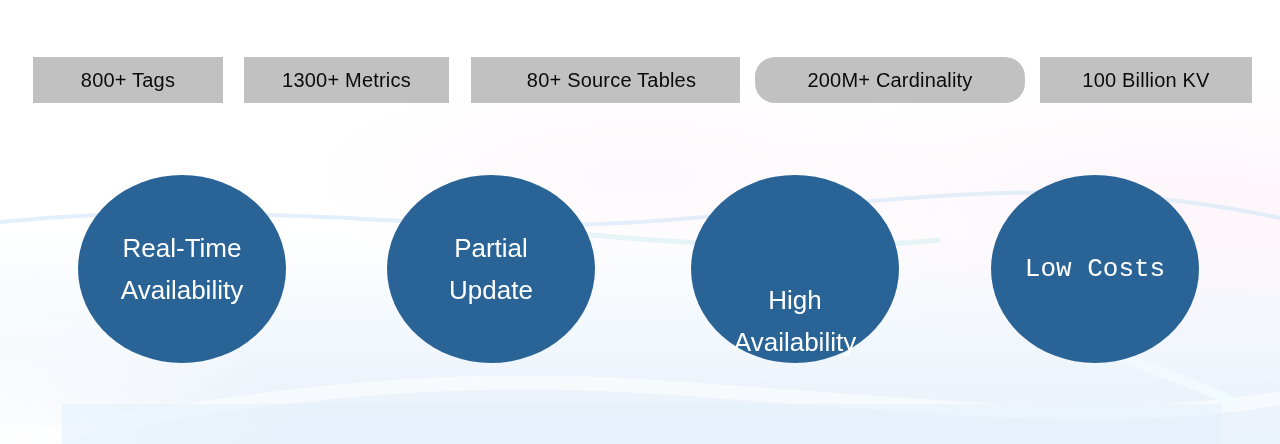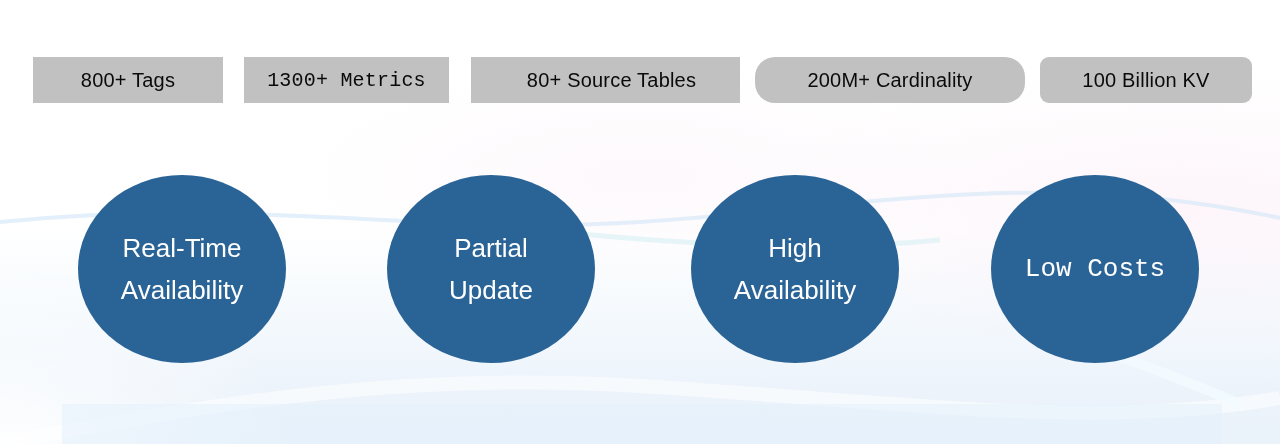--- a/index.html
+++ b/index.html
@@ -31,51 +31,51 @@
   .stat {
     position: absolute; top: 57px; height: 46px;
     display: flex; align-items: center; justify-content: center;
     font-size: 20px; color: #0a0a0a; letter-spacing: 0.2px;
     z-index: 2; box-sizing: border-box; text-align: center;
   }
   .stat-1 { left: 33px;   width: 190px; }
   .stat-2 { left: 244px;  width: 205px; }
   .stat-3 { left: 471px;  width: 269px; }
   .stat-4 { left: 755px;  width: 270px; border-radius: 20px; }
-  .stat-5 { left: 1040px; width: 212px; border-radius: 9px; }
+  .stat-5 { left: 1040px; width: 212px; }
 
   .feature {
     position: absolute; top: 175px; width: 208px; height: 188px;
     border-radius: 50%;
     display: flex; flex-direction: column; align-items: center; justify-content: center;
     text-align: center;
     font-size: 26px; line-height: 42px; color: #ffffff;
     z-index: 2;
   }
   .feature-1 { left: 78px; }
   .feature-2 { left: 387px; }
-  .feature-3 { left: 691px; }
+  .feature-3 { left: 691px; justify-content: flex-end; }
   .feature-4 { left: 991px; }
   .feature .line:empty { display: none; }
 </style>
 </head>
 <body>
 
 <div class="slide">
 
   <svg class="bg-waves" viewBox="0 0 1280 444" xmlns="http://www.w3.org/2000/svg" aria-hidden="true">
     <path d="M0,222 C 260,196 420,236 640,222 C 860,208 1040,166 1280,218" fill="none" stroke="#d9eaf8" stroke-width="4" opacity="0.75"></path>
     <path d="M560,232 C 680,244 820,252 940,240" fill="none" stroke="#e0f2f6" stroke-width="5" opacity="0.8"></path>
     <path d="M0,444 C 220,400 420,372 640,386 C 900,402 1100,430 1280,398" fill="none" stroke="#ffffff" stroke-width="14" opacity="0.55"></path>
     <path d="M1040,330 C 1110,352 1180,378 1240,404" fill="none" stroke="#f2fbff" stroke-width="10" opacity="0.8"></path>
   </svg>
   <div class="bg-panel"></div>
 
   <div class="stat stat-1" style="background:#c1c1c1;">800+ Tags</div>
-  <div class="stat stat-2" style="background:#c1c1c1;font-family:Liberation Mono, monospace;">1300+ Metrics</div>
+  <div class="stat stat-2" style="background:#c1c1c1;">1300+ Metrics</div>
   <div class="stat stat-3" style="background:#c1c1c1;padding-left:12px;">80+ Source Tables</div>
   <div class="stat stat-4" style="background:#c1c1c1;">200M+ Cardinality</div>
   <div class="stat stat-5" style="background:#c1c1c1;">100 Billion KV</div>
 
   <div class="feature feature-2" style="background:#2a6496;">
     <span class="line">Partial</span>
     <span class="line">Update</span>
   </div>
   <div class="feature feature-1" style="background:#2a6496;">
     <span class="line">Real-Time</span>

